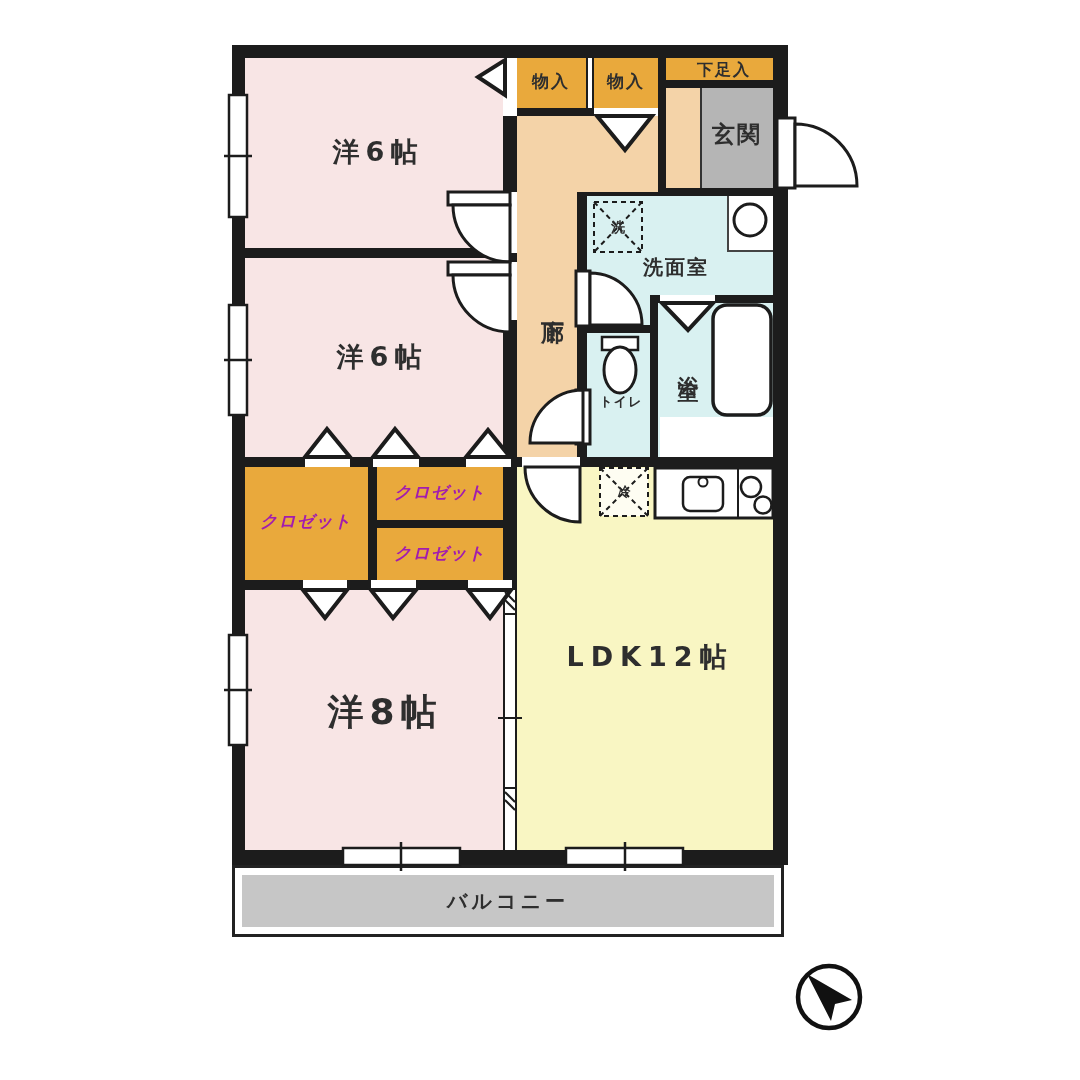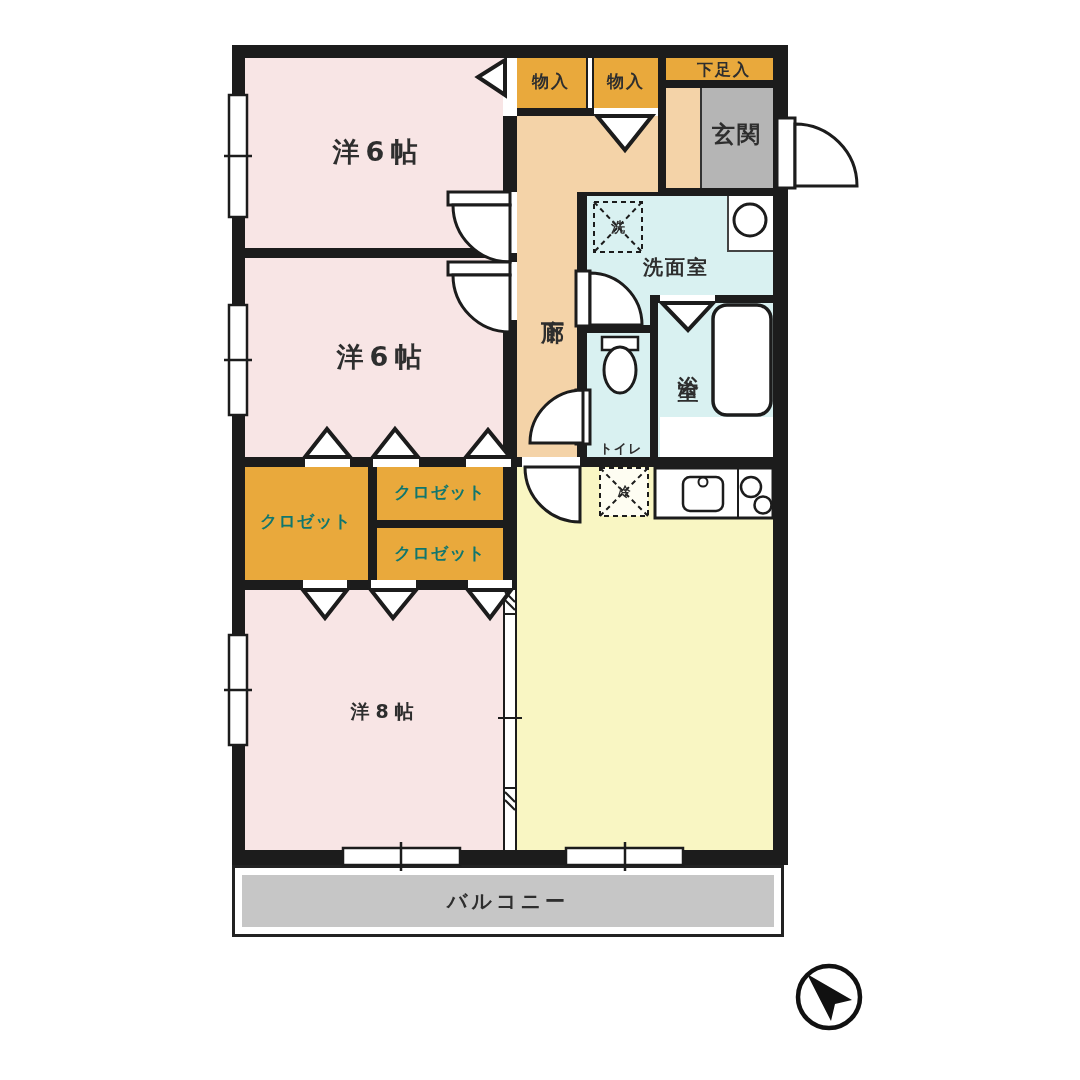--- a/index.html
+++ b/index.html
@@ -2,21 +2,21 @@
 <html><head>
 <meta charset="utf-8">
 <style>
   html,body{margin:0;padding:0;background:#fff;}
   #canvas{position:relative;width:1080px;height:1080px;background:#ffffff;overflow:hidden;
           font-family:"DejaVu Sans","Liberation Sans",sans-serif;}
   .fill{position:absolute;}
   .lbl{position:absolute;transform:translate(-50%,-50%);color:#2e2e2e;font-weight:600;
        white-space:nowrap;text-align:center;line-height:1.05;}
   .lbl.vert{writing-mode:vertical-rl;text-orientation:upright;}
-  .closet-lbl{color:#0f766e;}
+  .closet-lbl{color:#a21caf;font-style:italic;}
   svg{position:absolute;left:0;top:0;pointer-events:none;}
 </style>
 </head>
 <body>
 
 <div id="canvas">
 
   <div class="fill" style="left:232px;top:45px;width:556px;height:820px;background:#1c1c1c;"></div>
 
   <div class="fill" style="left:245px;top:58px;width:258px;height:190px;background:#F8E5E5;"></div>
@@ -154,29 +154,30 @@
     </g>
 
     <g>
       <circle cx="829" cy="997" r="31" fill="#ffffff" stroke="#111" stroke-width="4.5"></circle>
       <polygon points="807,974 852,1000 835,1004 831,1021" fill="#111"></polygon>
     </g>
   </svg>
 
   <div class="lbl" style="left:378px;top:152px;font-size:27px;letter-spacing:6px;">洋6帖</div>
   <div class="lbl" style="left:382px;top:357px;font-size:27px;letter-spacing:6px;">洋6帖</div>
-  <div class="lbl" style="left:385px;top:712px;font-size:19px;letter-spacing:6px;">洋8帖</div>
+  <div class="lbl" style="left:385px;top:712px;font-size:36px;letter-spacing:6px;">洋8帖</div>
+  <div class="lbl" style="left:650px;top:657px;font-size:27px;letter-spacing:7px;">LDK12帖</div>
   <div class="lbl vert" style="left:553px;top:305px;font-size:23px;letter-spacing:5px;">廊下</div>
   <div class="lbl" style="left:737px;top:134px;font-size:23px;letter-spacing:2px;">玄関</div>
   <div class="lbl" style="left:724px;top:70px;font-size:16px;letter-spacing:2px;text-align:right;">下足入</div>
   <div class="lbl" style="left:551px;top:82px;font-size:17px;letter-spacing:2px;">物入</div>
   <div class="lbl" style="left:626px;top:82px;font-size:17px;letter-spacing:2px;">物入</div>
   <div class="lbl" style="left:676px;top:267px;font-size:20px;letter-spacing:2px;">洗面室</div>
   <div class="lbl vert" style="left:688px;top:363px;font-size:21px;letter-spacing:4px;">浴室</div>
-  <div class="lbl" style="left:621px;top:449px;font-size:13px;letter-spacing:1px;">トイレ</div>
+  <div class="lbl" style="left:621px;top:402px;font-size:13px;letter-spacing:1px;">トイレ</div>
   <div class="lbl closet-lbl" style="left:306px;top:522px;font-size:17px;letter-spacing:1px;">クロゼット</div>
   <div class="lbl closet-lbl" style="left:440px;top:493px;font-size:17px;letter-spacing:1px;">クロゼット</div>
   <div class="lbl closet-lbl" style="left:440px;top:554px;font-size:17px;letter-spacing:1px;">クロゼット</div>
   <div class="lbl" style="left:508px;top:901px;font-size:20px;letter-spacing:4px;">バルコニー</div>
   <div class="lbl" style="left:618px;top:227px;font-size:14px;">洗</div>
   <div class="lbl" style="left:624px;top:492px;font-size:13px;">冷</div>
 
 </div>
 
 </body></html>

